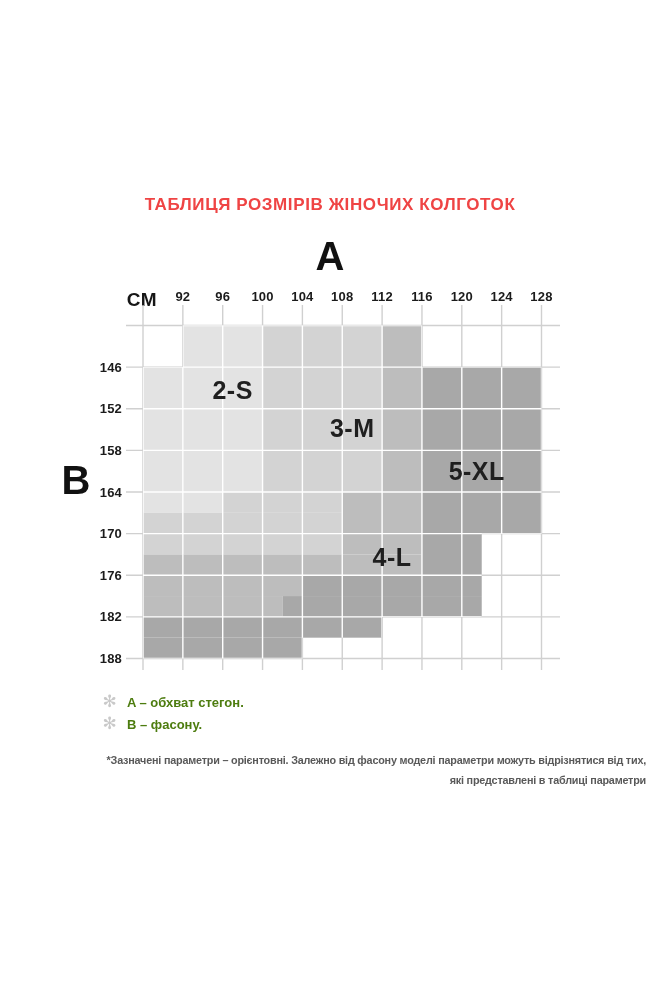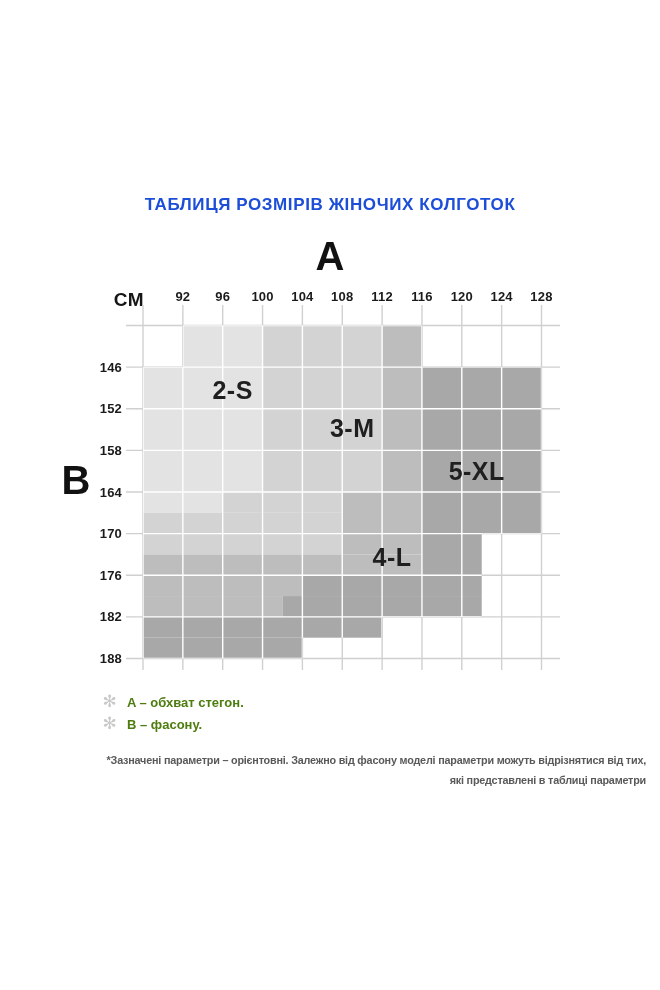--- a/index.html
+++ b/index.html
@@ -7,34 +7,34 @@
     position:relative;
     width:660px;height:990px;
     background:#ffffff;
     font-family:"Liberation Sans",sans-serif;
     overflow:hidden;
   }
   .page-title{
     position:absolute;left:0;right:0;top:195px;
     text-align:center;
     font-size:17px;font-weight:bold;letter-spacing:0.6px;
-    color:#1d4ed8;
+    color:#ef4444;
   }
   .axis-a{
     position:absolute;left:0;right:0;top:234px;
     text-align:center;
     font-size:40px;font-weight:bold;color:#111111;
   }
   .axis-b{
     position:absolute;left:55px;top:458px;width:42px;
     text-align:center;
     font-size:40px;font-weight:bold;color:#111111;
   }
   .cm-label{
-    position:absolute;left:96px;top:289px;width:48px;
+    position:absolute;left:109px;top:289px;width:48px;
     text-align:right;
     font-size:19px;font-weight:bold;letter-spacing:0.5px;color:#161616;
   }
   svg.grid{position:absolute;left:0;top:0;}
   .axis-num{
     font-family:"Liberation Sans",sans-serif;
     font-weight:bold;font-size:13px;
     fill:#1b1b1b;letter-spacing:0.2px;
   }
   .size-label{

